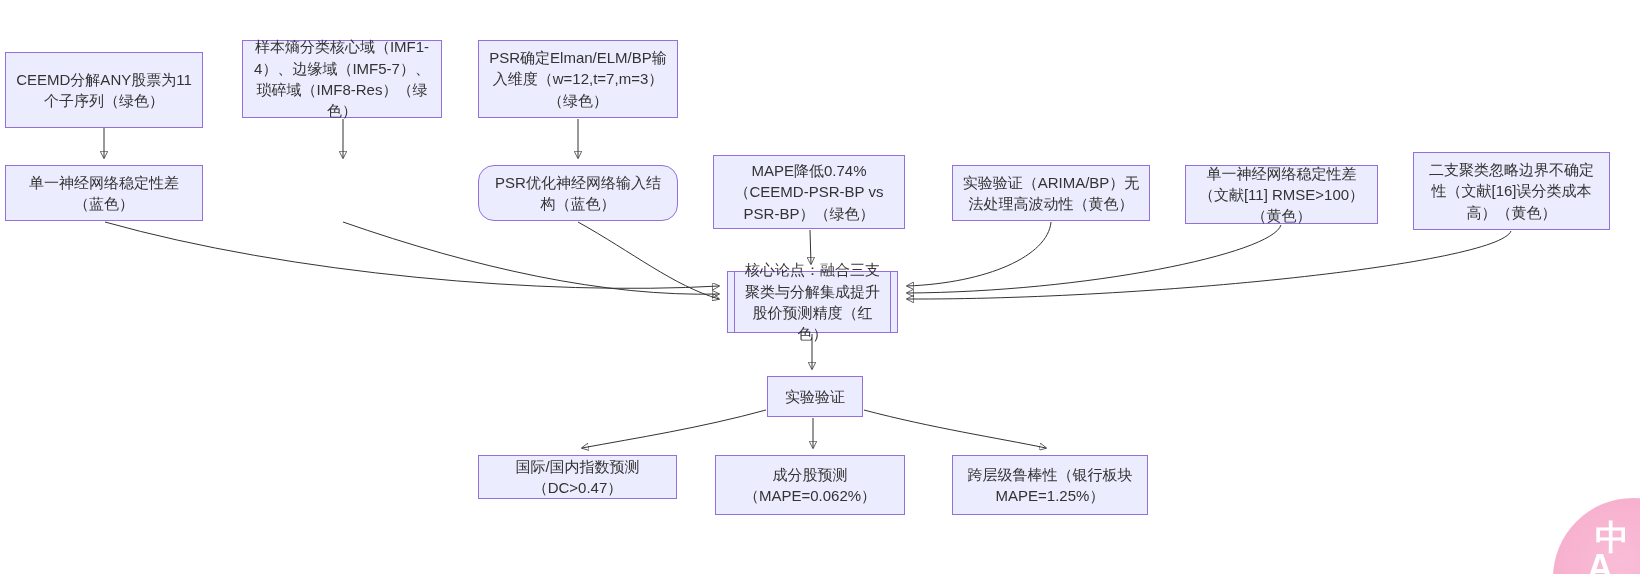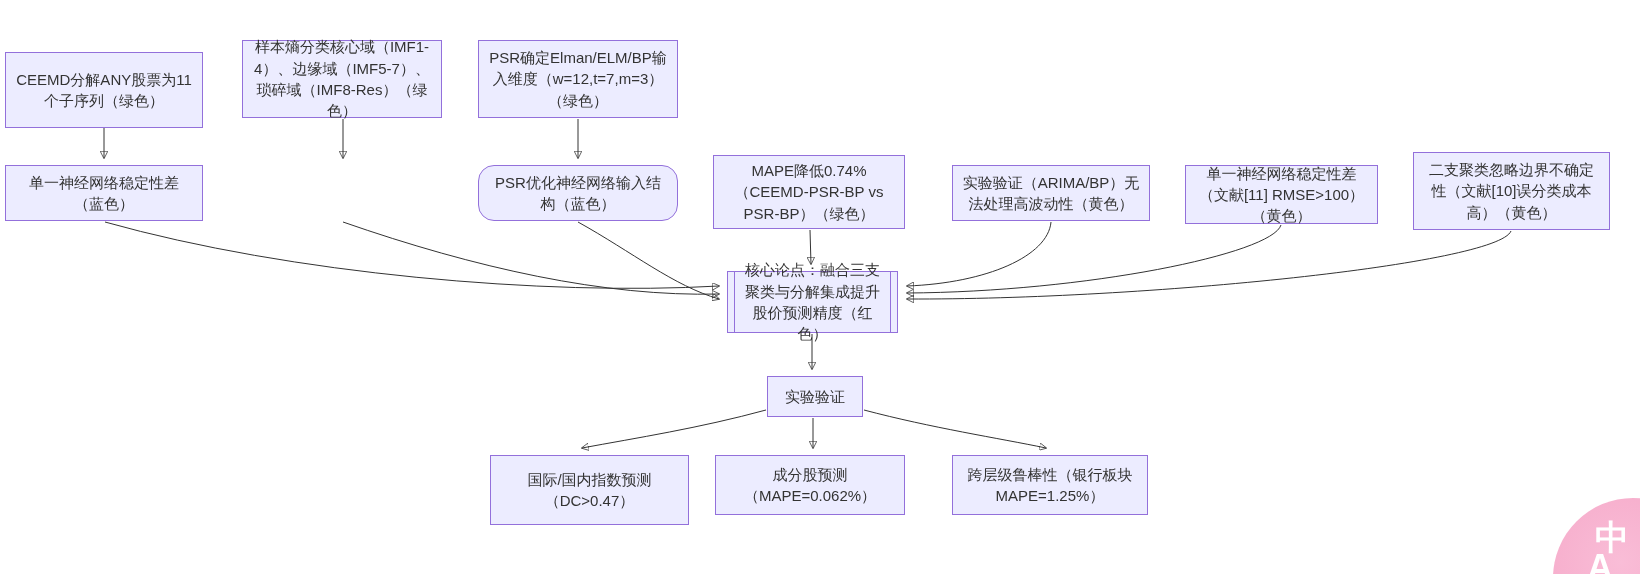--- a/index.html
+++ b/index.html
@@ -38,21 +38,21 @@
   
   .n-core       { left: 727px;  top: 271px; width: 171px; height: 62px; padding: 18px 14px; }
   .n-core::before, .n-core::after {
     content: ""; position: absolute; top: 0; bottom: 0; width: 0;
     border-left: 1px solid #9370DB;
   }
   .n-core::before { left: 6px; }
   .n-core::after  { right: 6px; }
   
   .n-experiment { left: 767px;  top: 376px; width: 96px;  height: 41px; }
-  .n-index-pred { left: 490px;  top: 455px; width: 199px; height: 70px; }
+  .n-index-pred { left: 478px;  top: 455px; width: 199px; height: 44px; }
   .n-stock-pred { left: 715px;  top: 455px; width: 190px; height: 60px; }
   .n-robustness { left: 952px;  top: 455px; width: 196px; height: 60px; text-align: center; }
 
   .edges { position: absolute; left: 0; top: 0; pointer-events: none; }
   .edges path { fill: none; stroke: #333333; stroke-width: 1; }
 
   .fab {
     position: absolute;
     left: 1553px; top: 498px;
     width: 160px; height: 160px;
@@ -117,21 +117,21 @@
   <div class="node n-mape">
       <span>MAPE降低0.74%（CEEMD-PSR-BP vs PSR-BP）（绿色）</span>
     </div>
   <div class="node n-traditional">
       <span>实验验证（ARIMA/BP）无法处理高波动性（黄色）</span>
     </div>
   <div class="node n-single-nn">
       <span>单一神经网络稳定性差（文献[11] RMSE&gt;100）（黄色）</span>
     </div>
   <div class="node n-two-way">
-      <span>二支聚类忽略边界不确定性（文献[10]误分类成本高）（黄色）</span>
+      <span>二支聚类忽略边界不确定性（文献[16]误分类成本高）（黄色）</span>
     </div>
 
   <div class="node n-core">
       <span>核心论点：融合三支聚类与分解集成提升股价预测精度（红色）</span>
     </div>
 
   <div class="node n-experiment">
       <span>实验验证</span>
     </div>
 

